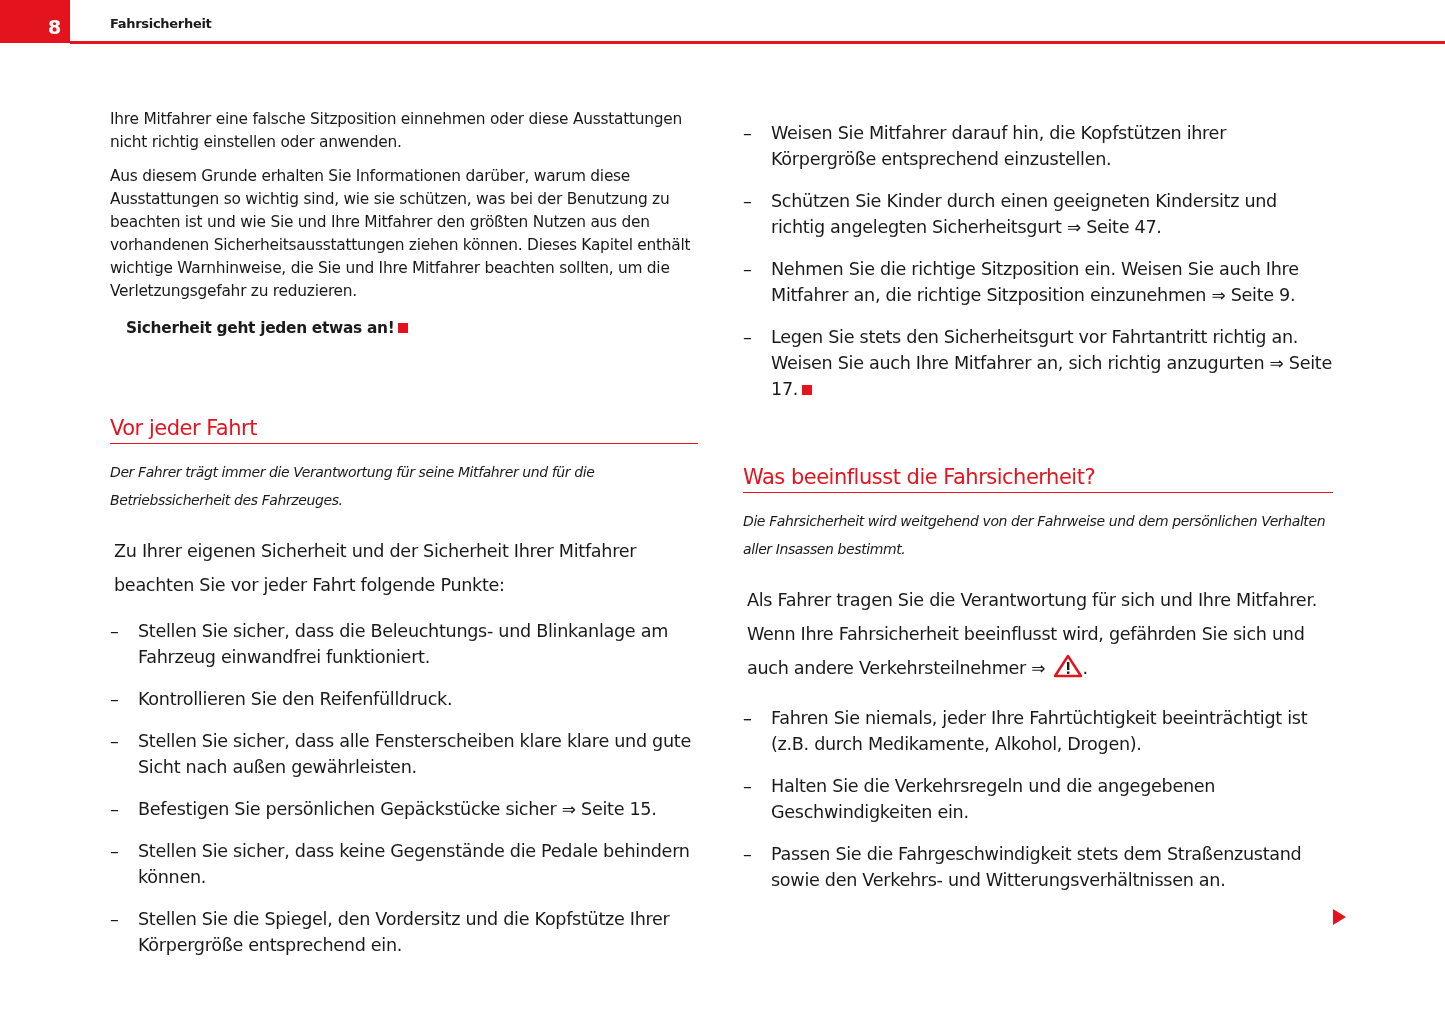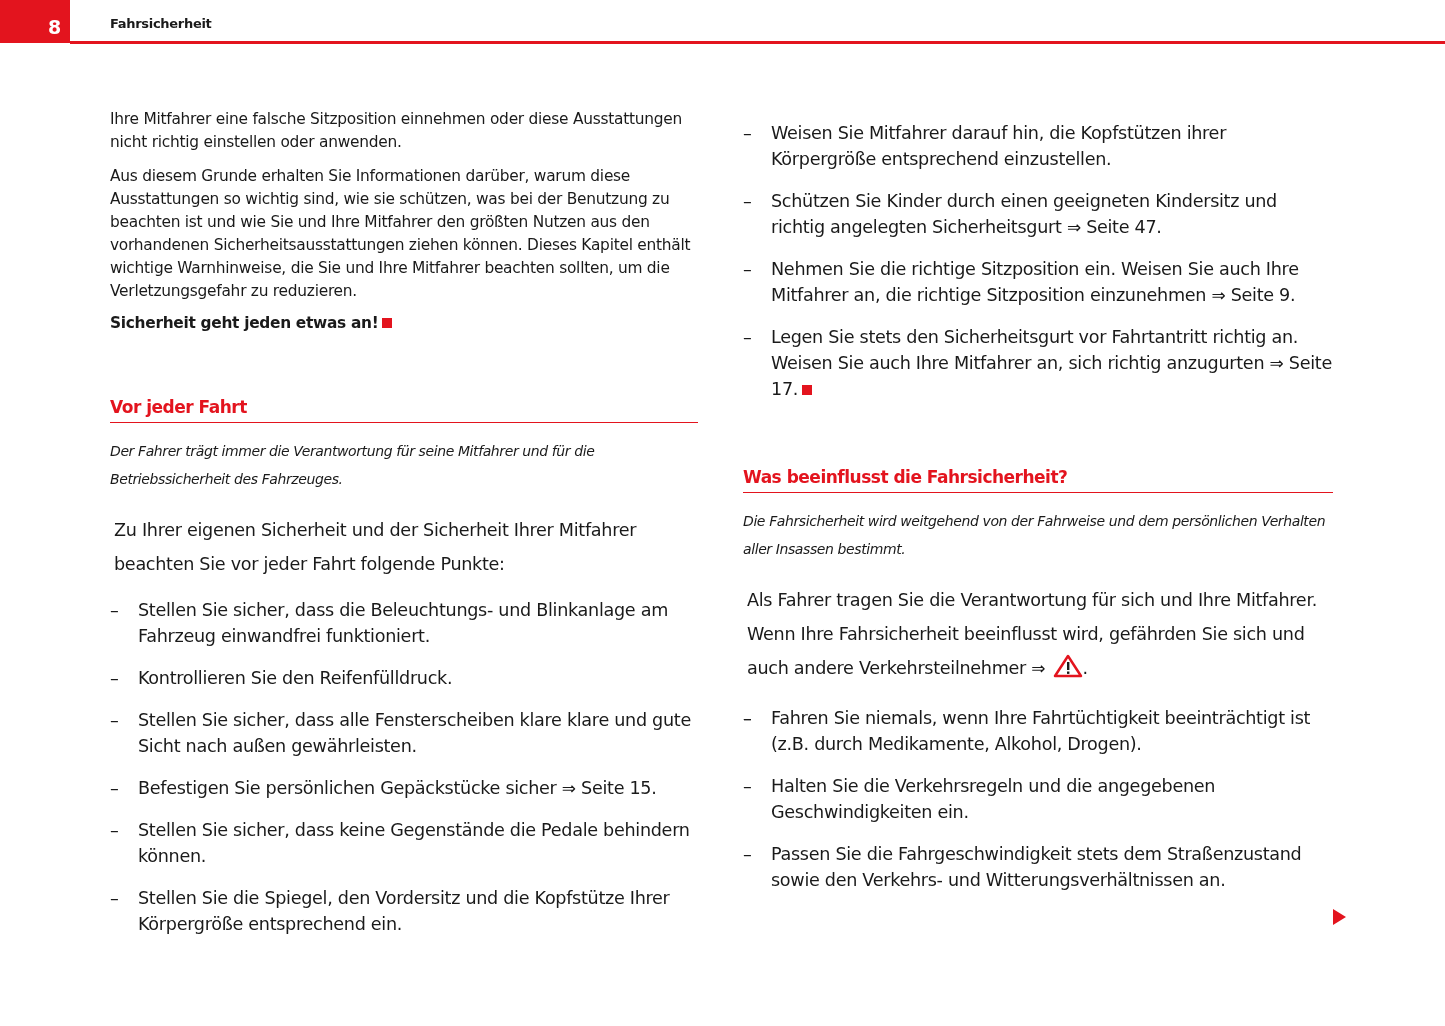--- a/index.html
+++ b/index.html
@@ -26,28 +26,28 @@
     background: #e3141e;
   }
   .column { position: absolute; }
   .col-left { left: 110px; top: 108px; width: 588px; }
   .col-right { left: 743px; top: 120px; width: 590px; }
 
   .small-p {
     font-size: 15.4px; line-height: 23px; margin: 0 0 11px 0;
     letter-spacing: -0.25px;
   }
-  .bold-line { font-weight: bold; font-size: 15.4px; margin: 0; letter-spacing: -0.3px; }
+  .bold-line { font-weight: bold; font-size: 15.4px; margin: 16px; letter-spacing: -0.3px; }
   .end-mark {
     display: inline-block; width: 10px; height: 10px; background: #e3141e;
     margin-left: 4px; vertical-align: 0px;
   }
 
   .section-heading {
-    color: #e3141e; font-weight: bold; font-size: 17px;
+    color: #e3141e; font-weight: normal; font-size: 21px;
     margin: 0; padding-bottom: 2px; border-bottom: 1.5px solid #e3141e;
     letter-spacing: -0.5px; line-height: 26px;
   }
   .lead {
     font-style: italic; font-size: 14px; line-height: 28px;
     margin: 14px 0 0 0; letter-spacing: -0.4px;
   }
   .body-p {
     font-size: 17.6px; line-height: 34px; margin: 20px 0 0 4px;
     letter-spacing: -0.3px;
@@ -110,19 +110,19 @@
   <div style="height:62px"></div>
   <h2 class="section-heading">Was beeinflusst die Fahrsicherheit?</h2>
   <p class="lead">Die Fahrsicherheit wird weitgehend von der Fahrweise und dem persönlichen Verhalten aller Insassen bestimmt.</p>
   <p class="body-p"><span>Als Fahrer tragen Sie die Verantwortung für sich und Ihre Mitfahrer. Wenn Ihre Fahrsicherheit beeinflusst wird, gefährden Sie sich und auch andere Verkehrsteilnehmer</span> <span class="arrow">⇒</span> <span class="warn-icon"><svg width="30" height="24" viewBox="0 0 30 24">
           <polygon points="15,2 28,22 2,22" fill="none" stroke="#e3141e" stroke-width="2.5" stroke-linejoin="round"></polygon>
           <rect x="14" y="8" width="2.4" height="8" fill="#1a1a1a"></rect>
           <rect x="14" y="17.5" width="2.4" height="2.4" fill="#1a1a1a"></rect>
         </svg></span><span>.</span></p>
   <ul class="dash-list">
     <li><span class="dash">–</span></li>
-    <li><span class="dash">–</span><span>Fahren Sie niemals, wenn Ihre Fahrtüchtigkeit beeinträchtigt ist (z.B. durch Medikamente, Alkohol, Drogen).</span></li>
+    <li><span class="dash">–</span><span>Fahren Sie niemals, jeder Ihre Fahrtüchtigkeit beeinträchtigt ist (z.B. durch Medikamente, Alkohol, Drogen).</span></li>
     <li><span class="dash">–</span><span>Halten Sie die Verkehrsregeln und die angegebenen Geschwindigkeiten ein.</span></li>
     <li><span class="dash">–</span><span>Passen Sie die Fahrgeschwindigkeit stets dem Straßenzustand sowie den Verkehrs- und Witterungsverhältnissen an.</span></li>
   </ul>
 </div>
 
 <div class="continue-icon"></div>
 
 </body></html>

